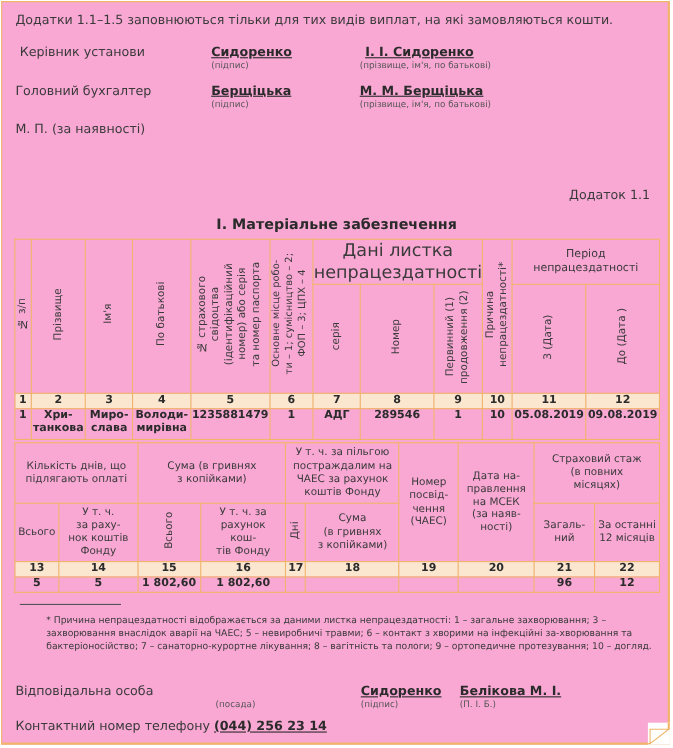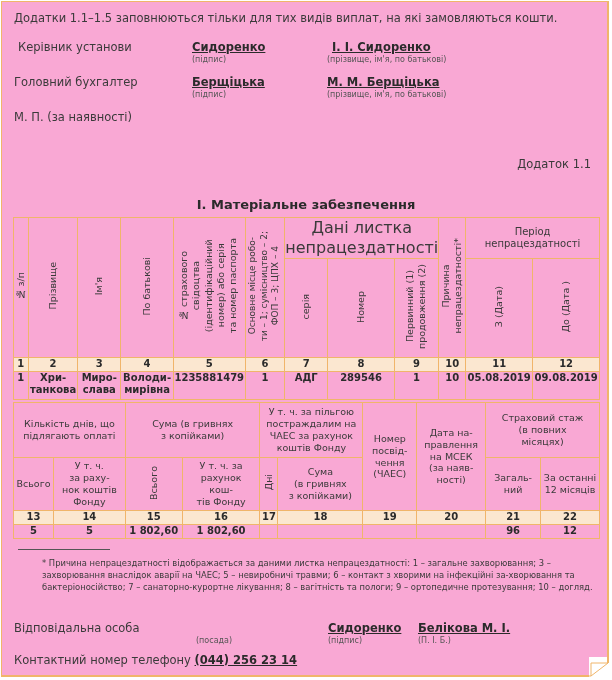--- a/index.html
+++ b/index.html
@@ -36,21 +36,21 @@
 
   <div class="t lbl" style="left:12px;top:73px;">Головний бухгалтер</div>
   <div class="t b" style="left:190px;top:73px;">Берщіцька</div>
   <div class="t cap" style="left:190px;top:88px;">(підпис)</div>
   <div class="t b" style="left:325px;top:73px;">М. М. Берщіцька</div>
   <div class="t cap" style="left:325px;top:88px;">(прізвище, ім'я, по батькові)</div>
 
   <div class="t lbl" style="left:12px;top:108px;">М. П. (за наявності)</div>
 
 
-  <div class="t lbl" style="right:16px;top:155px;">Додаток 1.1</div>
+  <div class="t lbl" style="right:16px;top:168px;">Додаток 1.1</div>
   <div class="t" style="left:0;width:608px;text-align:center;top:195px;font-weight:bold;font-size:13px;color:#2b2b2b;">І. Матеріальне забезпечення</div>
 
   <table style="left:11px;top:215px;width:587px;">
     <colgroup>
       <col style="width:17px">
         <col style="width:54px">
         <col style="width:54px">
         <col style="width:60px">
       <col style="width:73px">
         <col style="width:46px">

